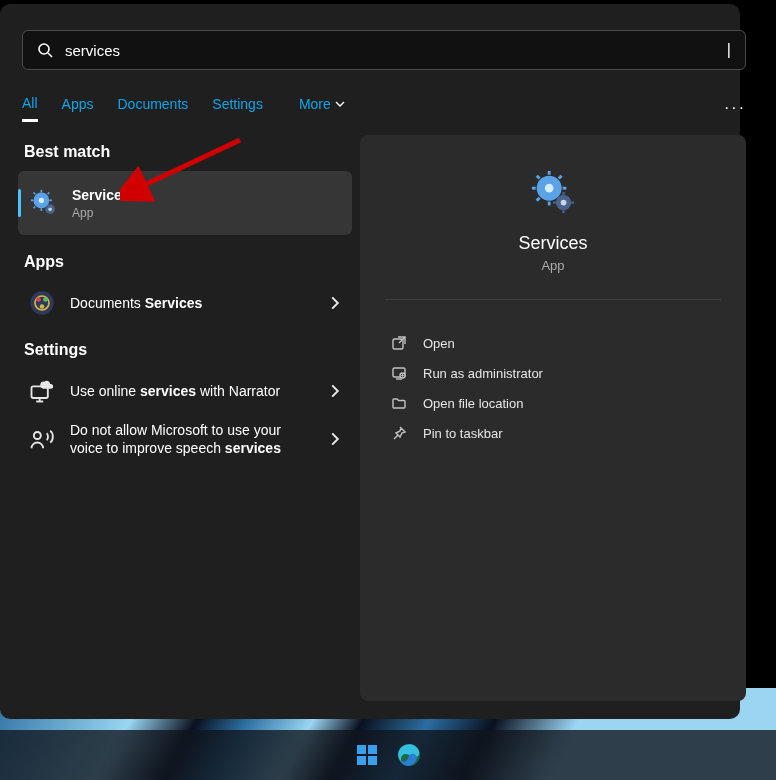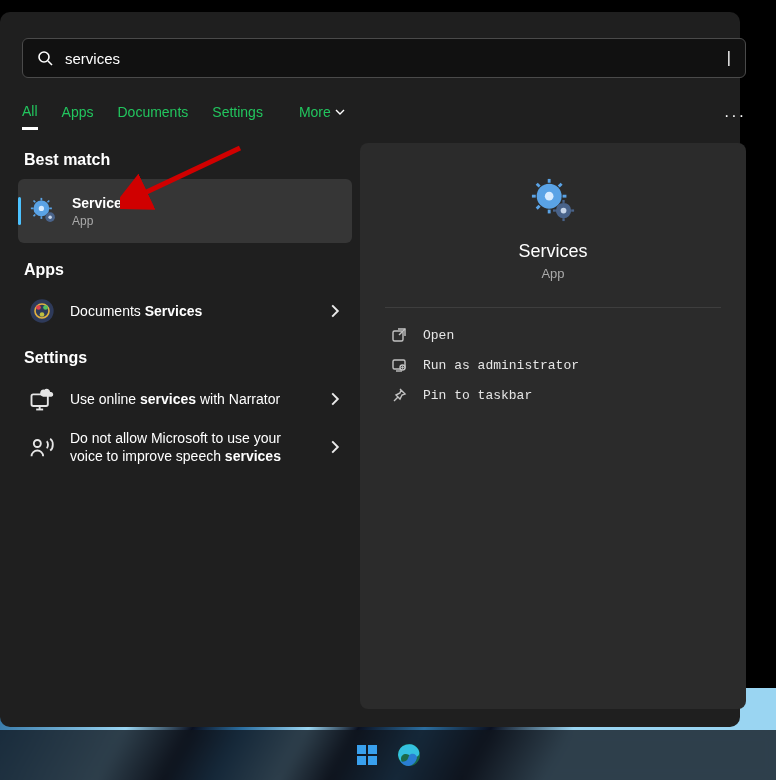--- a/index.html
+++ b/index.html
@@ -1,38 +1,38 @@
 <!DOCTYPE html>
 <html><head>
 <meta charset="utf-8">
 <style>
   * { box-sizing: border-box; margin: 0; padding: 0; }
   html, body { width: 776px; height: 780px; overflow: hidden; background: #000; font-family: "Segoe UI", -apple-system, sans-serif; }
   .panel {
-    position: absolute; left: 0; top: 12px; width: 740px; height: 715px;
+    position: absolute; left: 0; top: 4px; width: 740px; height: 715px;
     background: #1f1f1f; border-radius: 10px;
   }
   .searchbar {
     position: absolute; left: 22px; top: 26px; width: 724px; height: 40px;
     background: #111; border: 1px solid #4a4a4a; border-radius: 6px;
     display: flex; align-items: center; padding: 0 14px; gap: 12px;
   }
   .searchbar svg { width: 16px; height: 16px; flex-shrink: 0; }
   .searchbar input {
     flex: 1; background: transparent; border: none; outline: none;
     color: #fff; font-size: 15px;
   }
   .cursor { color:#fff; animation: blink 1s step-end infinite; margin-left:-10px;}
   @keyframes blink { 50% { opacity: 0; } }
 
   .tabs {
     position: absolute; left: 22px; top: 88px; width: 724px; height: 32px;
     display: flex; align-items: center; gap: 24px; color: #fff; font-size: 14px;
   }
-  .tab { color: #22c55e; cursor: pointer; padding-bottom: 8px; }
+  .tab { color: #0ea5e9; cursor: pointer; padding-bottom: 8px; }
   .tab.active { border-bottom: 3px solid #fff; font-weight: 400; }
   .tab-more { display: flex; align-items: center; gap: 4px; margin-left: 12px; }
   .tab-more svg { width: 10px; height: 10px; }
   .tabs .spacer { flex: 1; }
   .tabs .more-dots { font-size: 16px; letter-spacing: 2px; cursor: pointer; }
 
   .left {
     position: absolute; left: 18px; top: 131px; width: 334px; height: 566px;
   }
   .section-header {
@@ -59,21 +59,21 @@
 
   .right {
     position: absolute; left: 360px; top: 131px; width: 386px; height: 566px;
     background: #2b2b2b; border-radius: 8px;
     display: flex; flex-direction: column; align-items: center; padding-top: 34px;
   }
   .right .big-icon { width: 46px; height: 46px; }
   .right .r-title { color: #fff; font-size: 18px; margin-top: 18px; }
   .right .r-sub { color: #aaa; font-size: 13px; margin-top: 4px; }
   .right .divider { width: 336px; height: 1px; background: #3e3e3e; margin-top: 26px; }
-  .right .actions { width: 336px; margin-top: 12px; font-family: Liberation Mono, monospace; }
+  .right .actions { width: 336px; margin-top: 28px; }
   .right .action {
     display: flex; align-items: center; gap: 16px; padding: 7px 6px;
     color: #e6e6e6; font-size: 13px; cursor: pointer; border-radius: 4px;
   }
   .right .action svg { width: 16px; height: 16px; opacity: .85; flex-shrink:0; }
 
   
   .wallpaper {
     position: absolute; left: 0; top: 688px; width: 776px; height: 92px;
     background: linear-gradient(120deg,#2b6ea0 0%,#9ad5f2 18%,#0a1020 26%,#2b6ea0 32%,
@@ -249,20 +249,26 @@
         <svg viewBox="0 0 16 16" fill="none" stroke="#ddd" stroke-width="1.4">
             <rect x="2" y="3" width="12" height="9" rx="1.5"></rect>
             <path d="M5 14h6"></path>
             <circle cx="11.5" cy="10.5" r="2.5" fill="#2b2b2b"></circle>
             <path d="M11.5 9.2v2.6M10.2 10.5h2.6" stroke-width="1"></path>
           </svg>
         <span>Run as administrator</span>
       </div>
       <div class="action">
         <svg viewBox="0 0 16 16" fill="none" stroke="#ddd" stroke-width="1.4">
+            <path d="M2 5a1 1 0 011-1h3l1.5 1.5H13a1 1 0 011 1V12a1 1 0 01-1 1H3a1 1 0 01-1-1V5z"></path>
+          </svg>
+        <span>Open file location</span>
+      </div>
+      <div class="action">
+        <svg viewBox="0 0 16 16" fill="none" stroke="#ddd" stroke-width="1.4">
             <path d="M9 2l5 5-3 1-2 4-2-2-4 4 4-4-2-2 4-2 1-3z"></path>
           </svg>
         <span>Pin to taskbar</span>
       </div>
     </div>
   </div>
 
   <svg class="arrow" viewBox="0 0 130 70">
     <defs>
         <marker id="ah" markerWidth="8" markerHeight="8" refX="2" refY="4" orient="auto">

